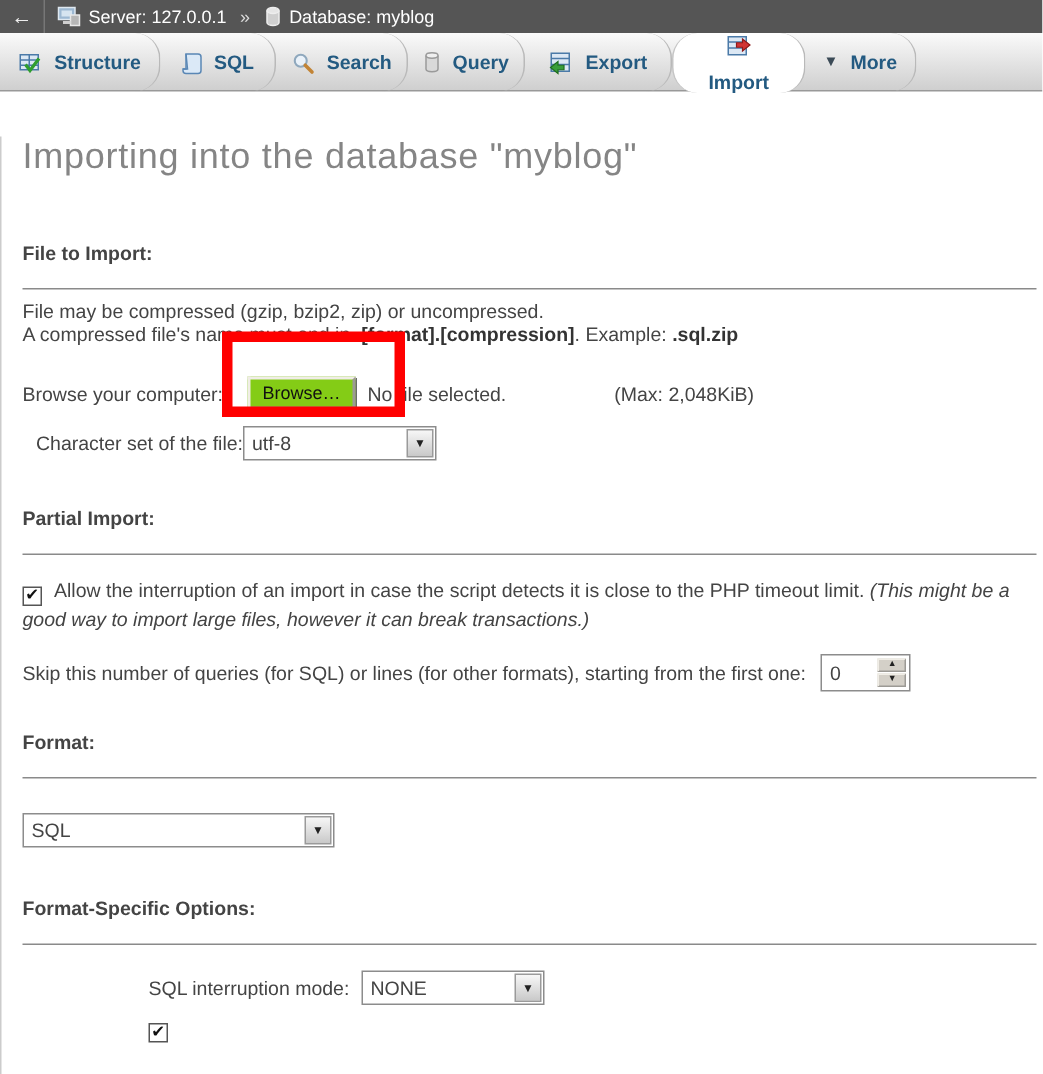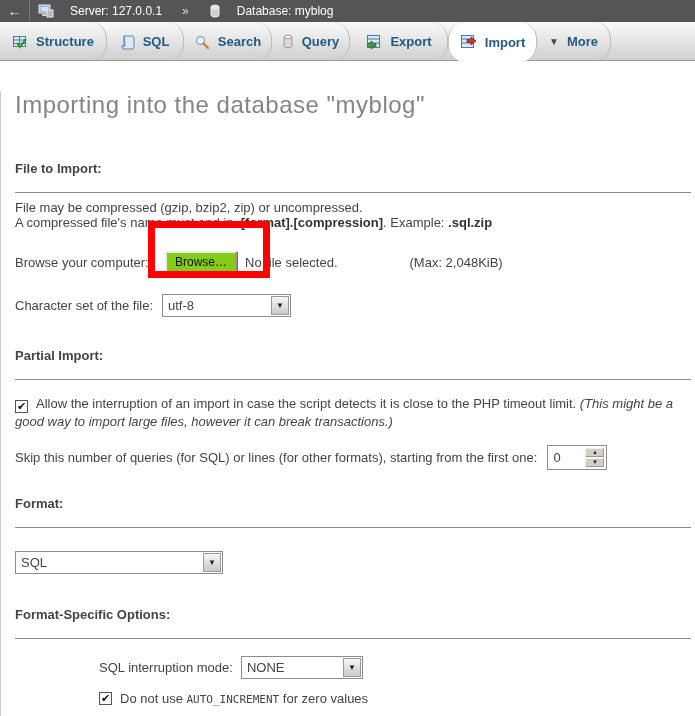--- a/index.html
+++ b/index.html
@@ -12,38 +12,39 @@
 
   
   .topbar {
     height:22px; background:#555; color:#fff;
     display:flex; align-items:center; font-size:12px;
   }
   .backbox {
     width:30px; height:22px; display:flex; align-items:center; justify-content:center;
     border-right:1px solid #777; color:#eee; font-size:14px; cursor:pointer;
   }
-  .topbar .crumb-group { display:flex; align-items:center; gap:16px; margin-left:8px; }
+  .topbar .crumb-group { display:flex; align-items:center; gap:5px; margin-left:8px; }
   .topbar .sep { margin:0 4px; color:#ddd; }
   .mini-icon { display:inline-block; }
 
   
   .tabbar {
     height:39px; background:linear-gradient(#fafafa, #cfcfcf);
     border-bottom:1px solid #999;
     display:flex; align-items:stretch;
   }
   .tab {
     display:flex; align-items:center; justify-content:center; gap:8px;
     color:#235a81; font-weight:bold; font-size:13px;
     border-right:1px solid #b9b9b9; cursor:pointer; height:39px;border-radius:17px;
   }
   .tab.active {
     background:#fff; height:40px; position:relative; z-index:2;
     border-left:1px solid #c5c5c5;
+    flex-direction:column;
   }
   .w-structure{width:107px}.w-sql{width:77px}.w-search{width:88px}.w-query{width:78px}
   .w-export{width:98px}.w-import{width:89px}.w-more{width:74px}
   .tab-filler { flex:1; border-right:none; }
   .more-arrow { color:#3b4a56; font-size:10px; }
 
   
   .content {
     border-left:1px solid #ccc;
     padding:0 4px 0 14px;
@@ -67,21 +68,21 @@
   .browse-row { margin-top:20px; height:24px; }
   .lbl-browse { width:150px; }
   .btn-browse {
     width:72px; height:22px; background:#84cc16; color:#111;
     border:2px outset #f0ede6; font-size:12px; font-family:"Liberation Sans",sans-serif;
     cursor:pointer; box-shadow:1px 1px 0 #6a6a6a;
   }
   .no-file { margin-left:8px;text-align:right; }
   .max-size { margin-left:72px; }
 
-  .charset-row { margin-top:20px; height:23px; }
+  .charset-row { margin-top:10px; height:23px;text-align:right; }
   .lbl-charset { width:147px; }
 
   
   .sel {
     display:inline-flex; align-items:stretch; background:#fff;
     border:1px solid #8c8c8c; height:23px; cursor:pointer;
   }
   .sel .val { flex:1; display:flex; align-items:center; padding:0 5px; color:#444; overflow:hidden; white-space:nowrap;}
   .sel .arrow-btn {
     width:18px; margin:1px; background:linear-gradient(#f7f7f7,#c9c9c9);
@@ -297,23 +298,20 @@
   <div class="row compat-row">
     <span class="lbl-compat">SQL interruption mode:</span>
     <span class="sel sel-compat">
       <span class="val">NONE</span>
       <span class="arrow-btn">▼</span>
     </span>
   </div>
 
   <div class="row zero-row">
     <span class="cb">✔</span>
-    <span>
-      <span>Do not use </span><span class="mono">AUTO_INCREMENT</span><span> for zero values</span>
-    </span>
   </div>
 
   <div class="row go-row">
     <button class="btn-go">Go</button>
   </div>
 
 </div>
 
 <div class="annotation-rect"></div>
 

